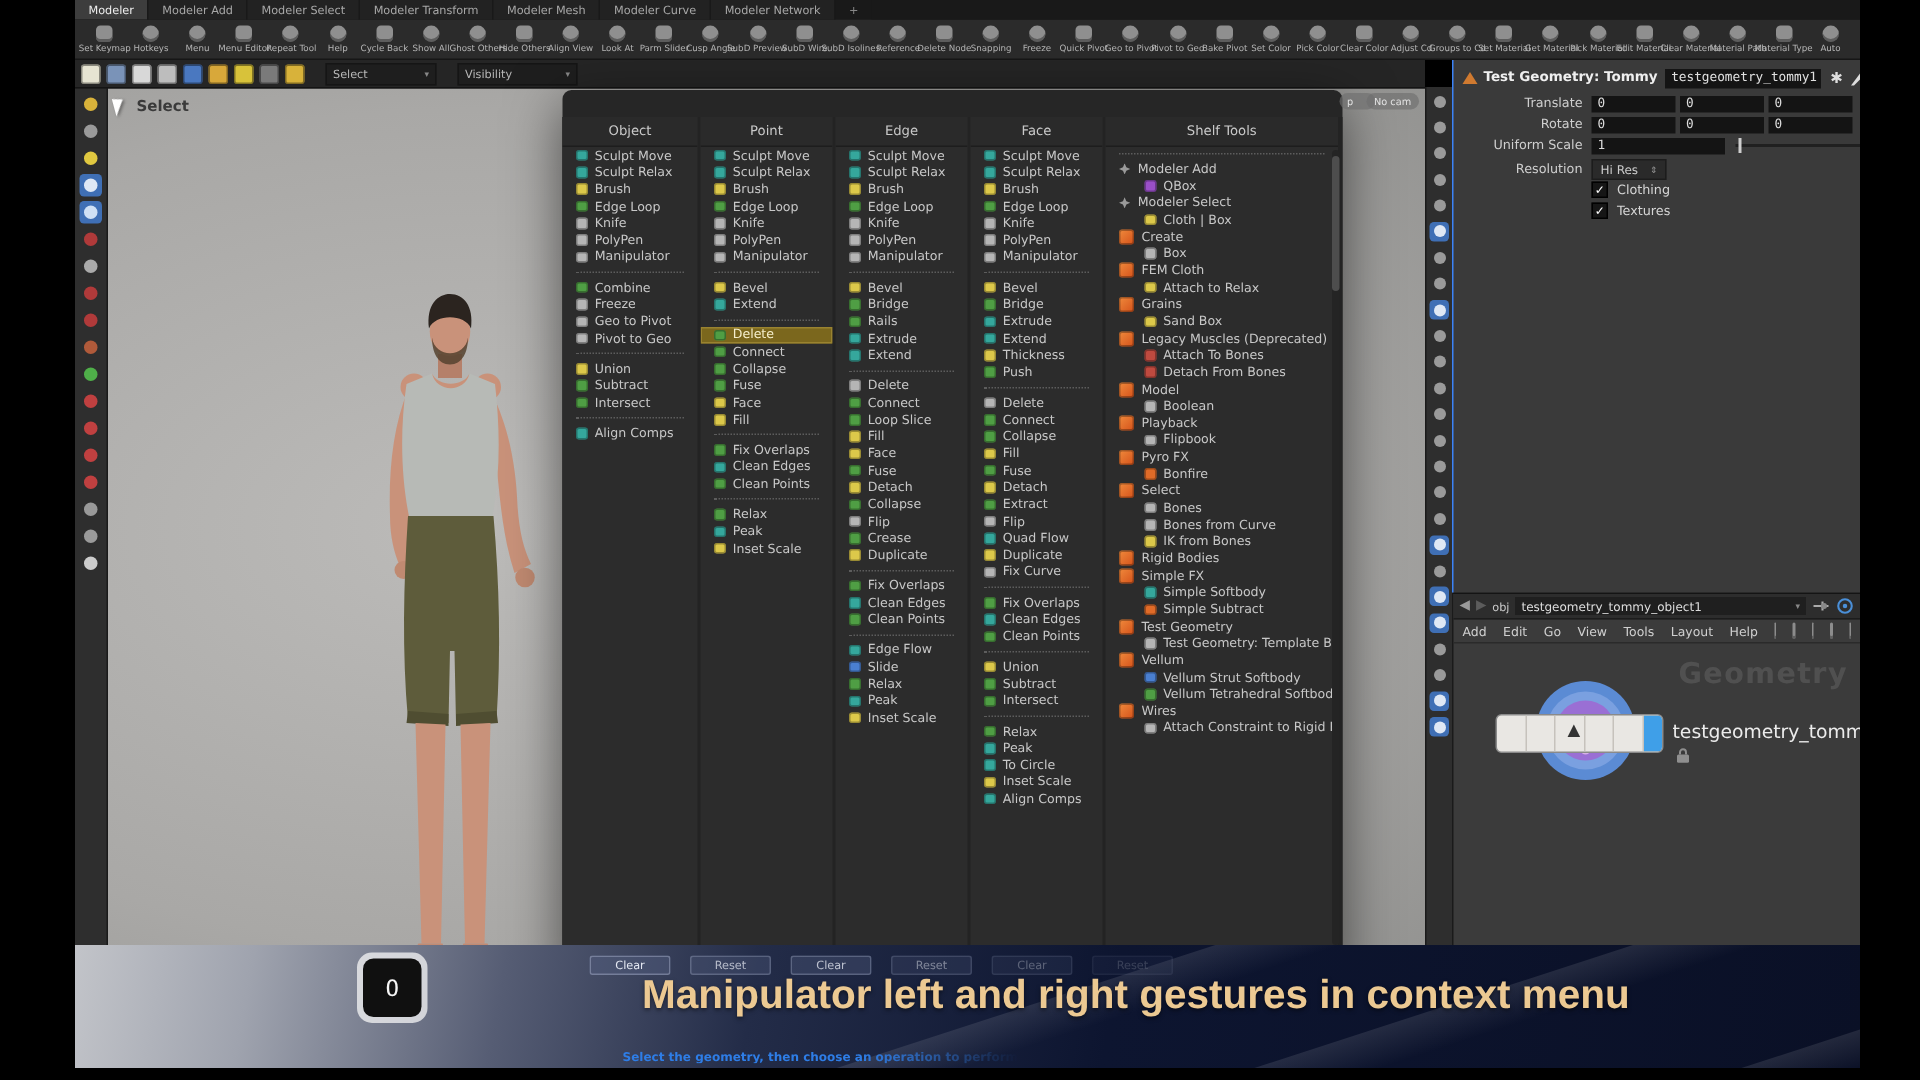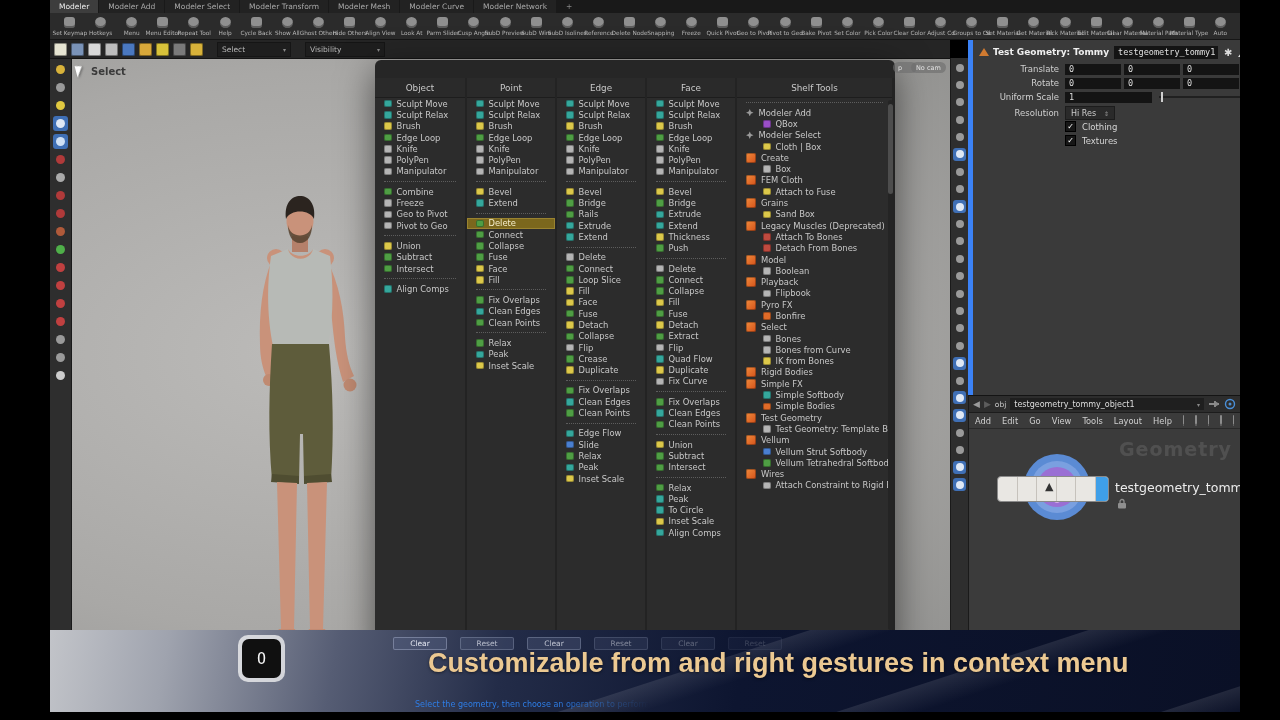--- a/index.html
+++ b/index.html
@@ -70,21 +70,21 @@
   #me-scroll{position:absolute;right:2px;top:40px;width:5px;height:530px;background:#242424;border-radius:3px;}
   #me-thumb{position:absolute;left:0;top:4px;width:5px;height:90px;background:#4d4d4d;border-radius:3px;}
 
   
   #me-footer{left:393px;top:637px;display:flex;gap:13px;z-index:9;}
   .me-btn{width:54px;height:13px;border-radius:2px;background:rgba(84,96,128,.45);
           box-shadow:inset 0 0 0 1px rgba(200,210,235,.35);color:#e4e8f2;font-size:7.5px;
           display:flex;align-items:center;justify-content:center;}
 
   
-  #params{left:968px;top:40px;width:272px;height:355px;background:#3a3a3a;border-left:5px solid #3b82f6;z-index:2;box-sizing:border-box;}
+  #params{left:968px;top:40px;width:272px;height:355px;background:#3a3a3a;border-left:1px solid #3b82f6;z-index:2;box-sizing:border-box;}
   #p-head{display:flex;align-items:center;height:18px;margin-top:3px;}
   #p-tri{width:0;height:0;border-left:5px solid transparent;border-right:5px solid transparent;border-bottom:8px solid #d07a30;margin:0 4px 0 6px;}
   #p-title{font-size:9px;font-weight:bold;color:#efefef;white-space:nowrap;}
   #p-namefield{background:#141414;color:#e0e0e0;font-family:"DejaVu Sans Mono",monospace;font-size:8.5px;
                height:13px;display:flex;align-items:center;padding:0 4px;margin-left:5px;width:96px;}
   .p-hicons{display:flex;align-items:center;gap:5px;margin-left:6px;color:#ddd;}
   .p-hicons .g{font-size:10px;}
   .circ{width:10px;height:10px;border:1px solid #ddd;border-radius:50%;font-size:7px;display:flex;align-items:center;justify-content:center;}
   .p-row{display:flex;align-items:center;height:12px;margin-top:2px;}
   .p-label{width:86px;text-align:right;font-size:8.5px;color:#cfcfcf;padding-right:6px;flex:none;}
@@ -129,21 +129,21 @@
   #banner{left:50px;top:630px;width:1190px;height:82px;z-index:8;overflow:hidden;
     background:linear-gradient(100deg,#c2c4c9 0%,#9fa3ae 10%,#565d74 24%,#232c48 38%,#0d1530 58%,#0a1026 100%);}
   .streak{position:absolute;width:500px;height:26px;background:linear-gradient(rgba(255,255,255,.10),rgba(255,255,255,0));
           transform:rotate(-18deg);}
   #caption{left:428px;top:648px;z-index:9;font-family:"Liberation Sans",sans-serif;font-size:27px;font-weight:600;
            color:#ecc992;white-space:nowrap;text-shadow:0 1px 3px rgba(0,0,0,.5);}
   #keycap{left:238px;top:635px;width:47px;height:47px;border-radius:10px;background:rgba(245,245,245,.75);
           display:flex;align-items:center;justify-content:center;z-index:9;}
   #keycap .inner{width:39px;height:39px;border-radius:7px;background:#101010;color:#f5f5f5;
                  font-family:"DejaVu Sans Mono",monospace;font-size:15px;display:flex;align-items:center;justify-content:center;}
-  #status-hint{left:415px;top:700px;font-size:8px;font-weight:normal;color:#2e7de6;z-index:9;white-space:nowrap;
+  #status-hint{left:415px;top:700px;font-size:8px;font-weight:bold;color:#2e7de6;z-index:9;white-space:nowrap;
                -webkit-mask-image:linear-gradient(90deg,#000 60%,transparent 100%);
                mask-image:linear-gradient(90deg,#000 60%,transparent 100%);}
 
   
   .frame{background:#000;z-index:20;}
 </style>
 </head>
 <body>
 
 <div id="stage">
@@ -974,21 +974,21 @@
           <div class="me-item indent1">
             <span class="ic" style="background: rgb(181, 181, 181);"></span>
             <span class="lbl">Box</span>
           </div>
           <div class="me-item">
             <span class="ic shelf"></span>
             <span class="lbl">FEM Cloth</span>
           </div>
           <div class="me-item indent1">
             <span class="ic" style="background: rgb(220, 200, 74);"></span>
-            <span class="lbl">Attach to Fuse</span>
+            <span class="lbl">Attach to Relax</span>
           </div>
           <div class="me-item">
             <span class="ic shelf"></span>
             <span class="lbl">Grains</span>
           </div>
           <div class="me-item indent1">
             <span class="ic" style="background: rgb(220, 200, 74);"></span>
             <span class="lbl">Sand Box</span>
           </div>
           <div class="me-item">
@@ -1050,21 +1050,21 @@
           <div class="me-item">
             <span class="ic shelf"></span>
             <span class="lbl">Simple FX</span>
           </div>
           <div class="me-item indent1">
             <span class="ic" style="background: rgb(53, 167, 156);"></span>
             <span class="lbl">Simple Softbody</span>
           </div>
           <div class="me-item indent1">
             <span class="ic" style="background: rgb(224, 107, 40);"></span>
-            <span class="lbl">Simple Bodies</span>
+            <span class="lbl">Simple Subtract</span>
           </div>
           <div class="me-item">
             <span class="ic shelf"></span>
             <span class="lbl">Test Geometry</span>
           </div>
           <div class="me-item indent1">
             <span class="ic" style="background: rgb(181, 181, 181);"></span>
             <span class="lbl">Test Geometry: Template Body</span>
           </div>
           <div class="me-item">
@@ -1100,21 +1100,21 @@
     <div class="streak" style="left:980px;top:44px;"></div>
   </div>
   <div class="abs" id="me-footer">
       <div class="me-btn" style="opacity: 1;">Clear</div>
       <div class="me-btn" style="opacity: 0.75;">Reset</div>
       <div class="me-btn" style="opacity: 0.8;">Clear</div>
       <div class="me-btn" style="opacity: 0.5;">Reset</div>
       <div class="me-btn" style="opacity: 0.35;">Clear</div>
       <div class="me-btn" style="opacity: 0.2;">Reset</div>
     </div>
-  <div class="abs" id="caption">Customizable from and right gestures in context menu</div>
+  <div class="abs" id="caption">Manipulator left and right gestures in context menu</div>
   <div class="abs" id="keycap">
     <div class="inner">O</div>
   </div>
   <div class="abs" id="status-hint">Select the geometry, then choose an operation to perform</div>
 
   <div class="abs" id="params">
     <div id="p-head">
       <div id="p-tri"></div>
       <span id="p-title">Test Geometry: Tommy</span>
       <div id="p-namefield">testgeometry_tommy1</div>

